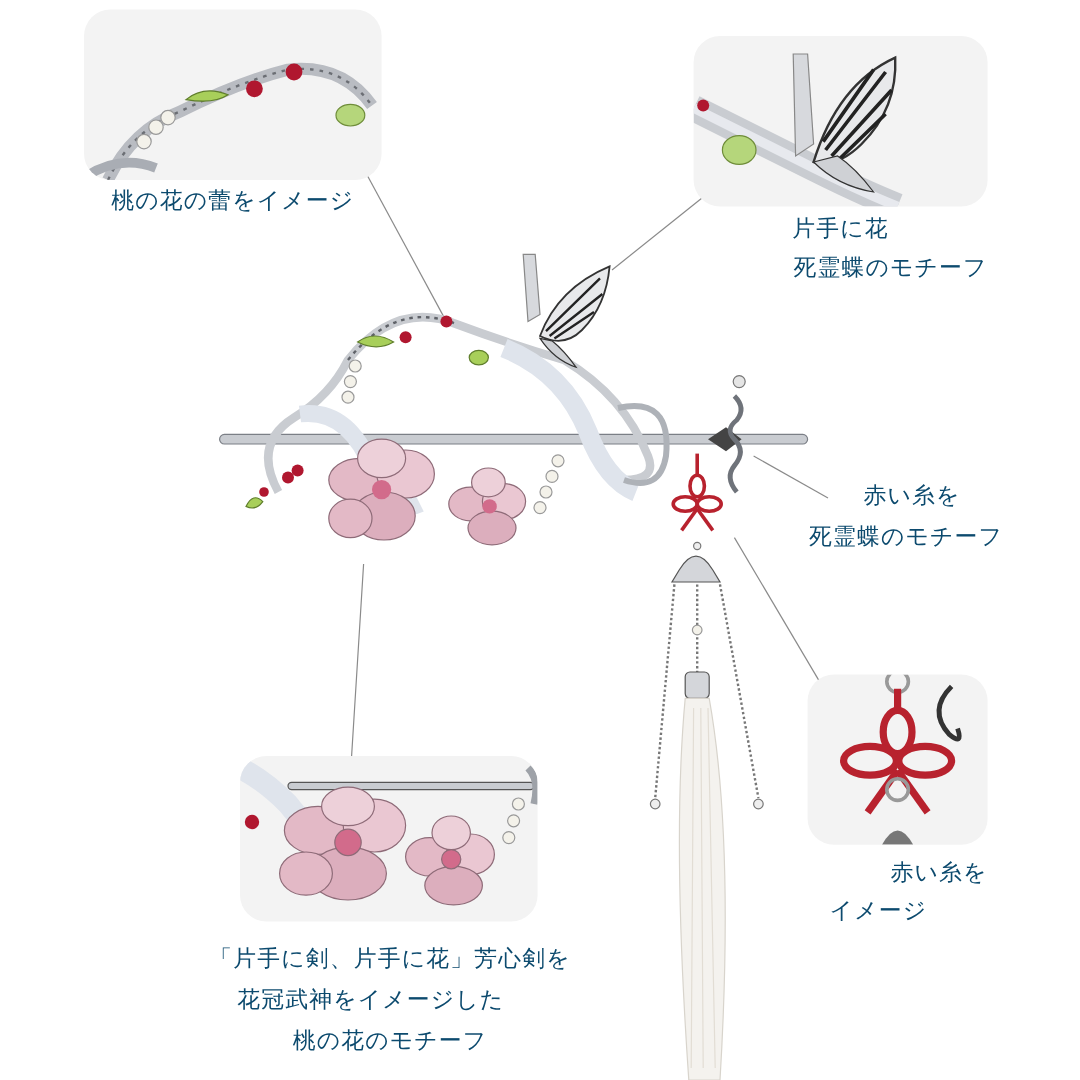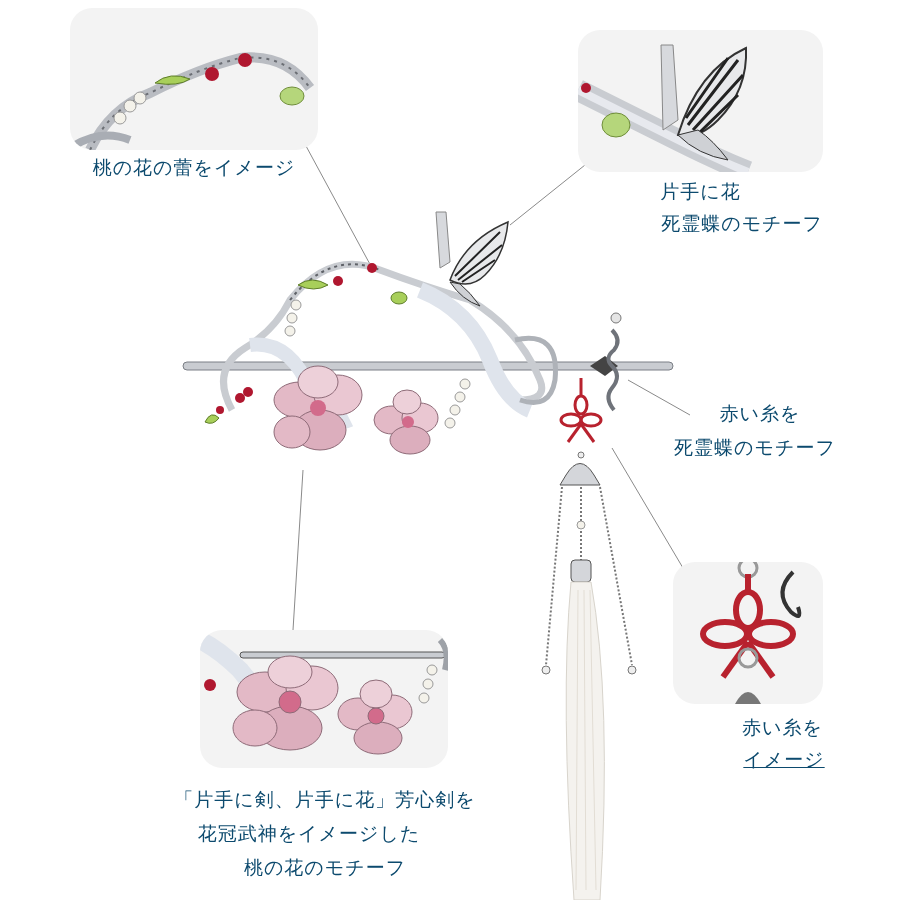--- a/index.html
+++ b/index.html
@@ -159,21 +159,21 @@
       <ellipse cx="52" cy="72" rx="22" ry="12"></ellipse>
       <ellipse cx="98" cy="72" rx="22" ry="12"></ellipse>
       <line x1="75" y1="80" x2="50" y2="115"></line>
       <line x1="75" y1="80" x2="100" y2="115"></line>
     </g>
     <circle cx="75" cy="96" r="9" fill="none" stroke="#999" stroke-width="3"></circle>
     <path d="M62 142 Q75 118 88 142 Z" fill="#777"></path>
   </svg>
 </div>
 <div class="label" style="left:673px;top:712px;width:150px;text-align:right;">赤い糸を</div>
-<div class="label" style="left:709px;top:744px;width:150px;text-decoration:underline;">イメージ</div>
+<div class="label" style="left:657px;top:744px;width:150px;">イメージ</div>
 
 <div class="panel" style="left:200px;top:630px;width:248px;height:138px;">
   <svg width="248" height="138">
     <rect x="40" y="22" width="205" height="6" rx="3" fill="#c9ccd1" stroke="#555"></rect>
     <path d="M0 10 Q20 20 40 40 Q55 60 70 65" fill="none" stroke="#dfe4ec" stroke-width="18"></path>
     <circle cx="10" cy="55" r="6" fill="#b0172f"></circle>
     <circle cx="232" cy="40" r="5" fill="#f4f2ea" stroke="#999"></circle>
     <circle cx="228" cy="54" r="5" fill="#f4f2ea" stroke="#999"></circle>
     <circle cx="224" cy="68" r="5" fill="#f4f2ea" stroke="#999"></circle>
     <path d="M240 10 Q250 20 245 40" fill="none" stroke="#9ea2a8" stroke-width="6"></path>

